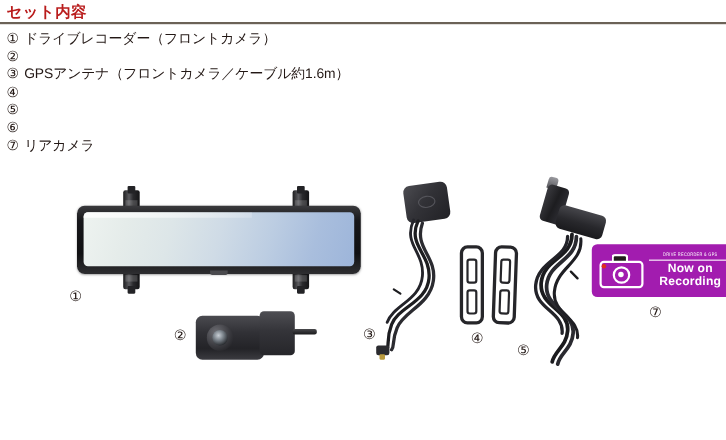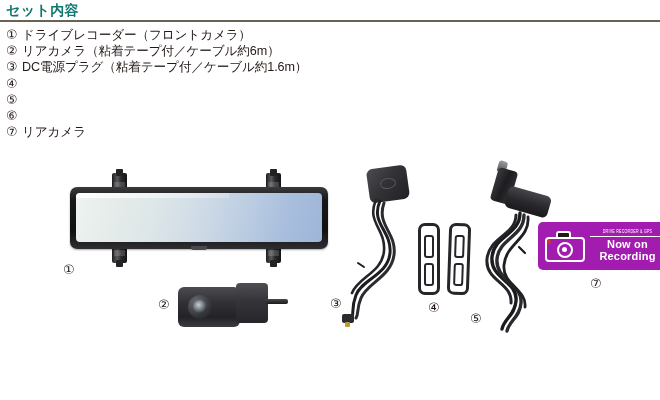--- a/index.html
+++ b/index.html
@@ -17,21 +17,21 @@
   }
 
   
   #header-title {
     position: absolute;
     left: 6px;
     top: 2px;
     font-size: 14px;
     font-weight: bold;
     letter-spacing: 0.4px;
-    color: #0f766e;
+    color: #b91c1c;
     white-space: nowrap;
   }
   #header-rule {
     position: absolute;
     left: 0;
     top: 20px;
     width: 660px;
     height: 2px;
     background: #6b6257;
   }
@@ -441,25 +441,24 @@
 <div id="header-title">セット内容</div>
 <div id="header-rule"></div>
 
 <div id="contents-list">
   <div class="list-item">
     <span class="list-num">①</span>
     <span class="list-text">ドライブレコーダー（フロントカメラ）</span>
   </div>
   <div class="list-item">
     <span class="list-num">②</span>
-    <span class="list-text">リアカメラ（粘着テープ付／ケーブル約6m）</span>
   </div>
   <div class="list-item">
     <span class="list-num">③</span>
-    <span class="list-text">DC電源プラグ（粘着テープ付／ケーブル約1.6m）</span>
+    <span class="list-text">GPSアンテナ（フロントカメラ／ケーブル約1.6m）</span>
   </div>
   <div class="list-item">
     <span class="list-num">④</span>
   </div>
   <div class="list-item">
     <span class="list-num">⑤</span>
   </div>
   <div class="list-item">
     <span class="list-num">⑥</span>
   </div>

